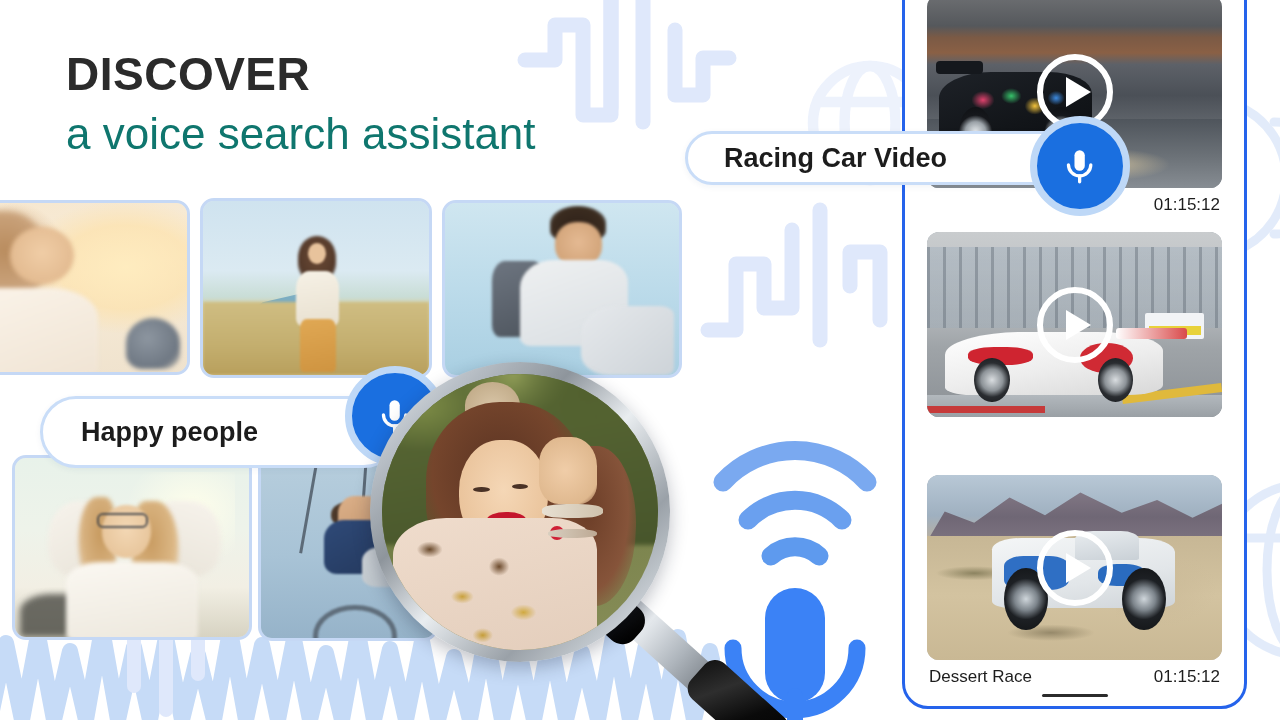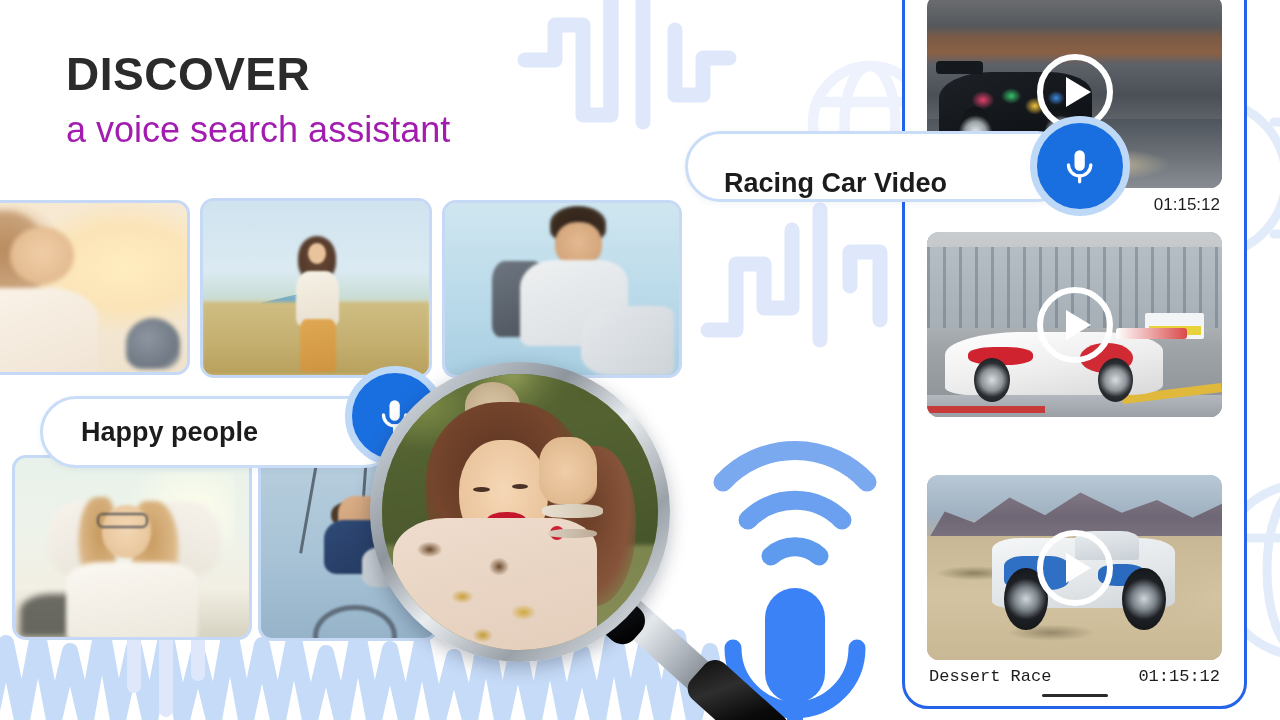--- a/index.html
+++ b/index.html
@@ -17,21 +17,21 @@
   .globe-deco { position: absolute; opacity: .55; }
   .bottom-wave { position: absolute; left: 0; bottom: 0; width: 720px; height: 95px; }
 
   
   .headline { position: absolute; left: 66px; top: 38px; z-index: 6; margin-top: 12px; }
   .headline h1 {
     font-size: 46px; font-weight: 700; color: #2b2b2b;
     letter-spacing: .5px; line-height: 1.05;
   }
   .headline h2 {
-    font-size: 36px; font-weight: 400; color: #a21caf;
+    font-size: 44px; font-weight: 400; color: #0f766e;
     margin-top: 12px; line-height: 1.1;
   }
 
   
   .photo {
     position: absolute; border: 3px solid #c5d8f5; border-radius: 14px;
     overflow: hidden; background: #dbe6f2; z-index: 3;
   }
   .photo .img { position: absolute; inset: 0; }
 
@@ -480,21 +480,21 @@
     <span class="pill-text">Happy people</span>
   </div>
   <div class="mic-btn" style="left:345px; top:366px; width:100px; height:100px;">
     <svg viewBox="0 0 24 24">
       <path fill="#ffffff" d="M12 3a3 3 0 0 1 3 3v6a3 3 0 0 1-6 0V6a3 3 0 0 1 3-3z"></path>
       <path fill="none" stroke="#ffffff" stroke-width="1.9" stroke-linecap="round" d="M5.5 11.5a6.5 6.5 0 0 0 13 0"></path>
       <line x1="12" y1="18" x2="12" y2="21.4" stroke="#ffffff" stroke-width="1.9" stroke-linecap="round"></line>
     </svg>
   </div>
 
-  <div class="pill" style="left:685px; top:131px; width:388px; height:71px; padding-left:36px;align-items:flex-end;">
+  <div class="pill" style="left:685px; top:131px; width:388px; height:54px; padding-left:36px;">
     <span class="pill-text">Racing Car Video</span>
   </div>
   <div class="mic-btn" style="left:1030px; top:116px; width:100px; height:100px;">
     <svg viewBox="0 0 24 24">
       <path fill="#ffffff" d="M12 3a3 3 0 0 1 3 3v6a3 3 0 0 1-6 0V6a3 3 0 0 1 3-3z"></path>
       <path fill="none" stroke="#ffffff" stroke-width="1.9" stroke-linecap="round" d="M5.5 11.5a6.5 6.5 0 0 0 13 0"></path>
       <line x1="12" y1="18" x2="12" y2="21.4" stroke="#ffffff" stroke-width="1.9" stroke-linecap="round"></line>
     </svg>
   </div>
 
@@ -561,21 +561,21 @@
             <div class="wing"></div>
             <div class="wheel" style="left:16%;"></div>
             <div class="wheel" style="left:58%;"></div>
           </div>
           <div class="play">
               <div class="tri"></div>
             </div>
         </div>
       </div>
 
-      <div class="vid-item" style="top:498px;font-family:Liberation Mono, monospace;">
+      <div class="vid-item" style="top:498px;">
         <div class="thumb" style="height:185px;">
           <div class="scene sc3">
             <div class="mts"></div>
             <div class="desert"></div>
             <div class="dust"></div>
             <div class="truck"></div>
             <div class="cab"></div>
             <div class="blue1"></div>
             <div class="blue2"></div>
             <div class="wheel" style="left:26%;"></div>

